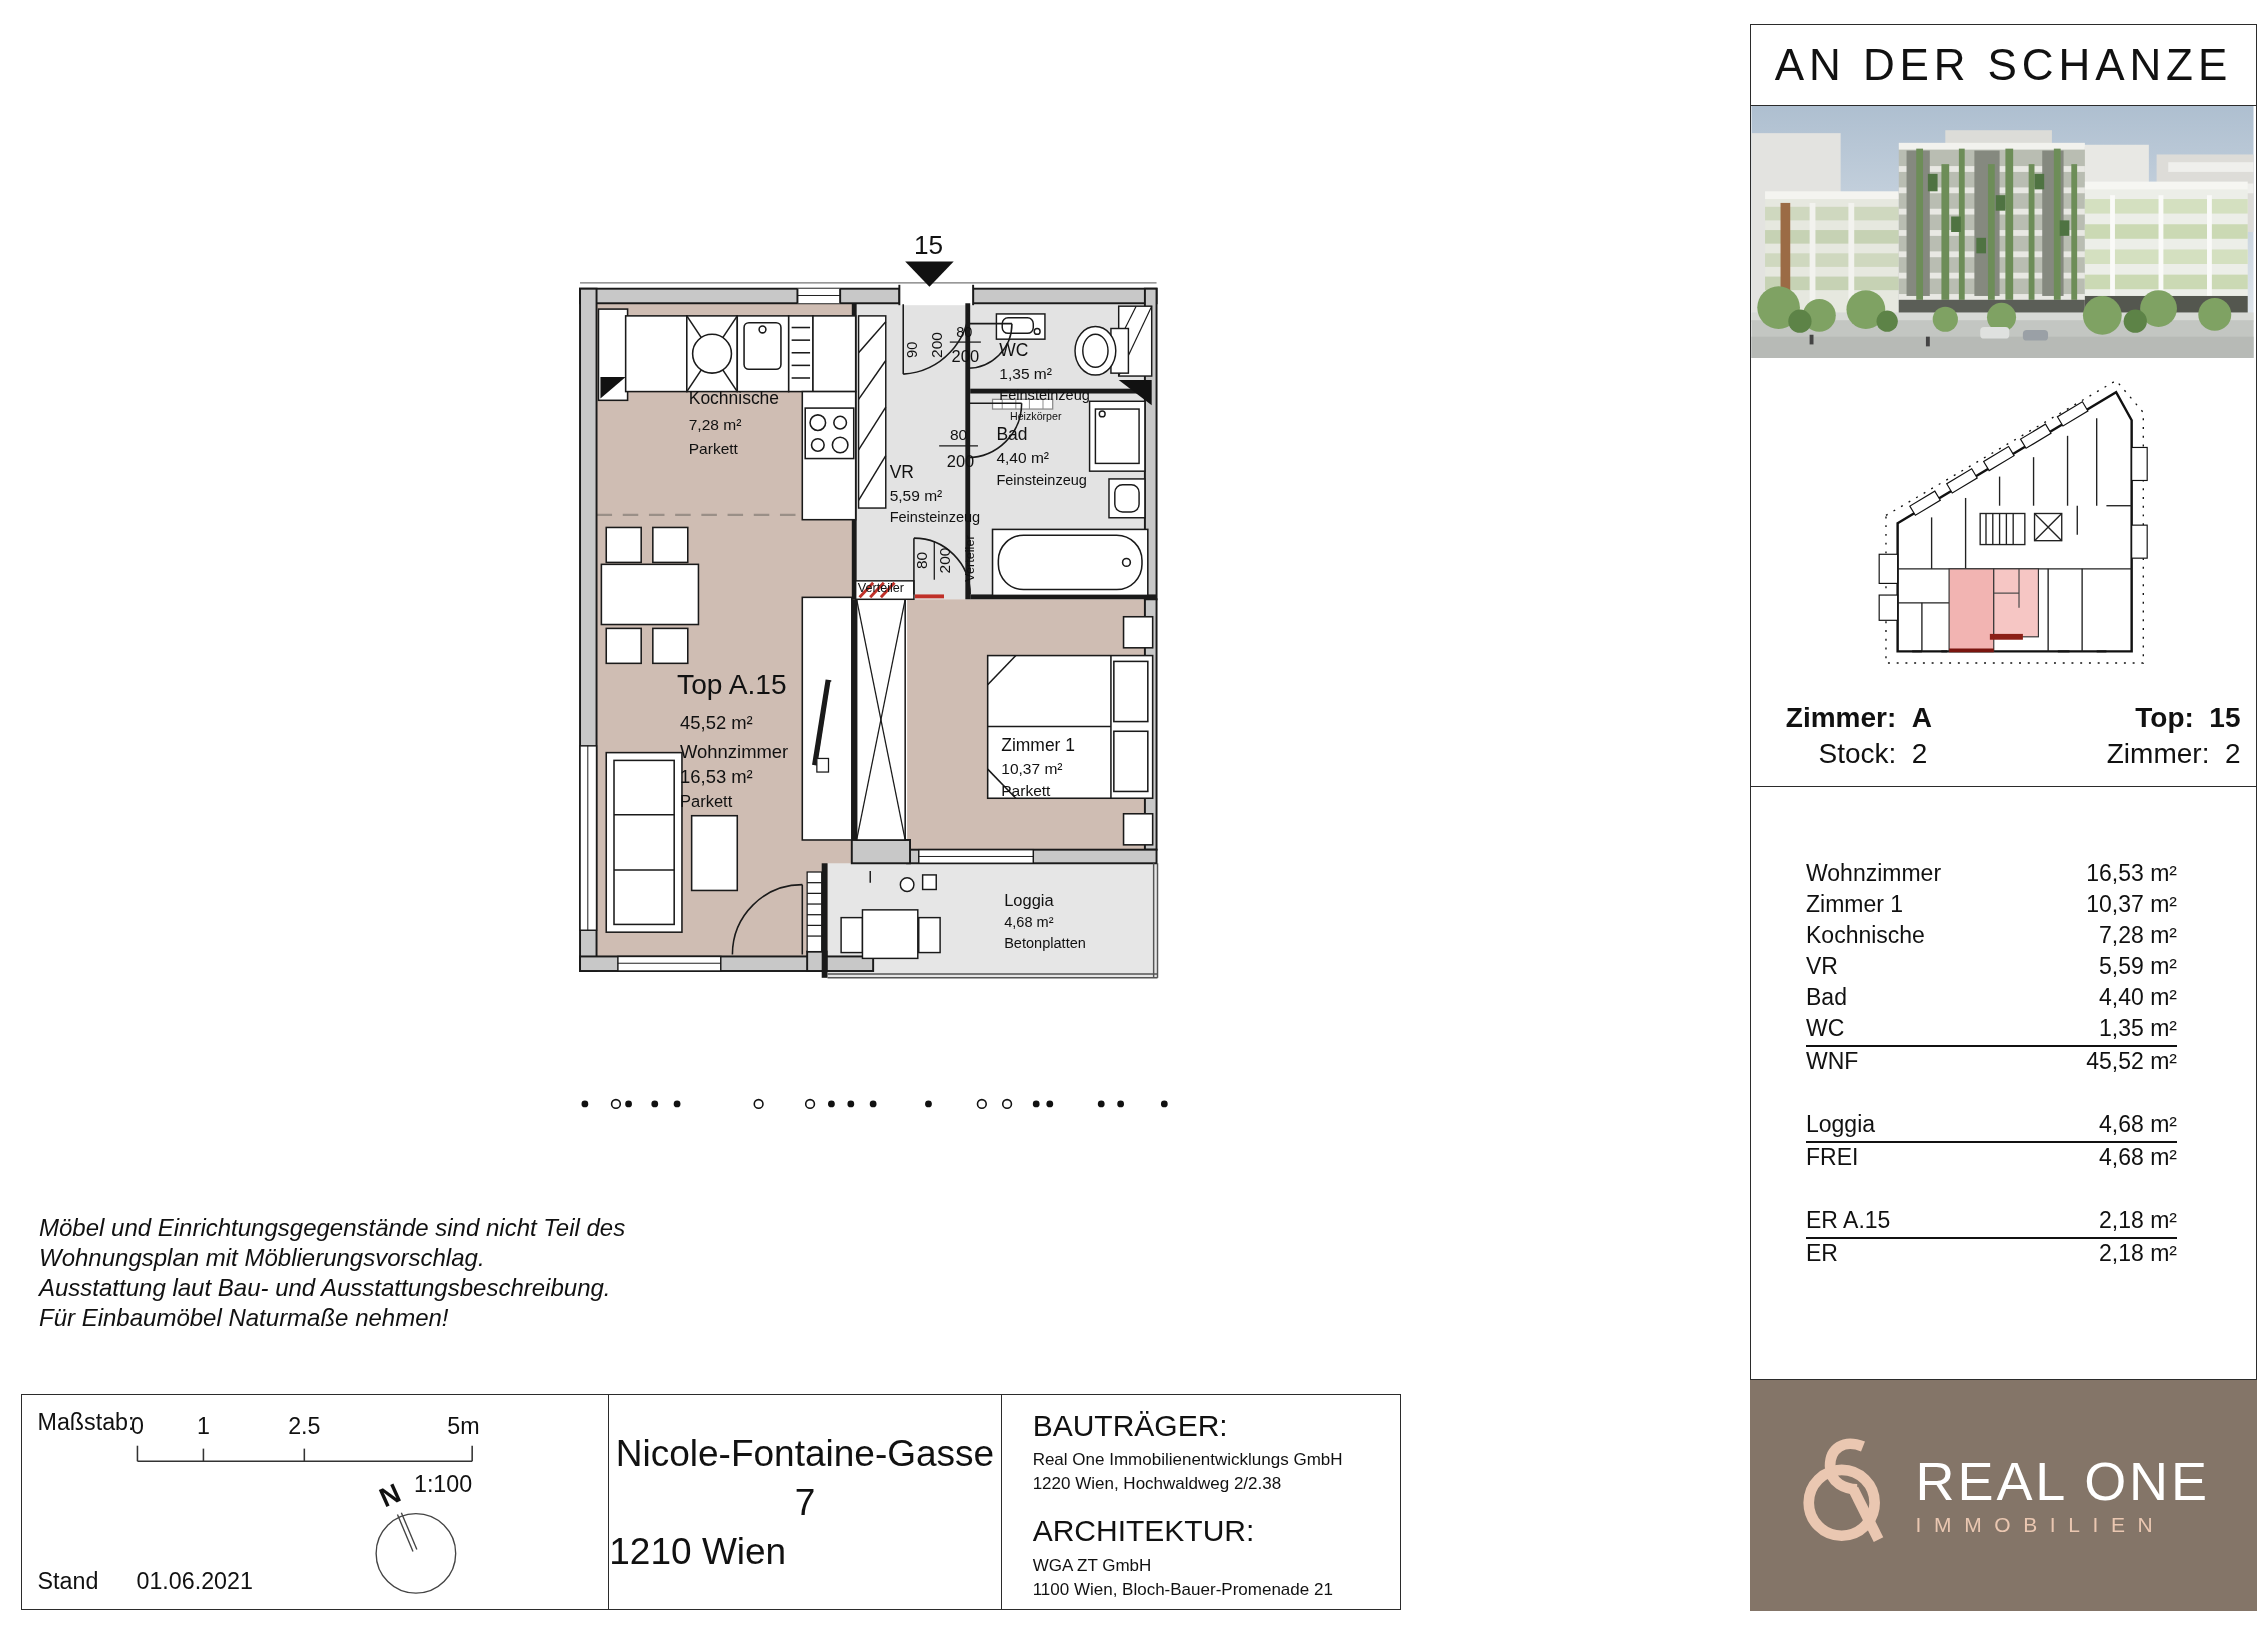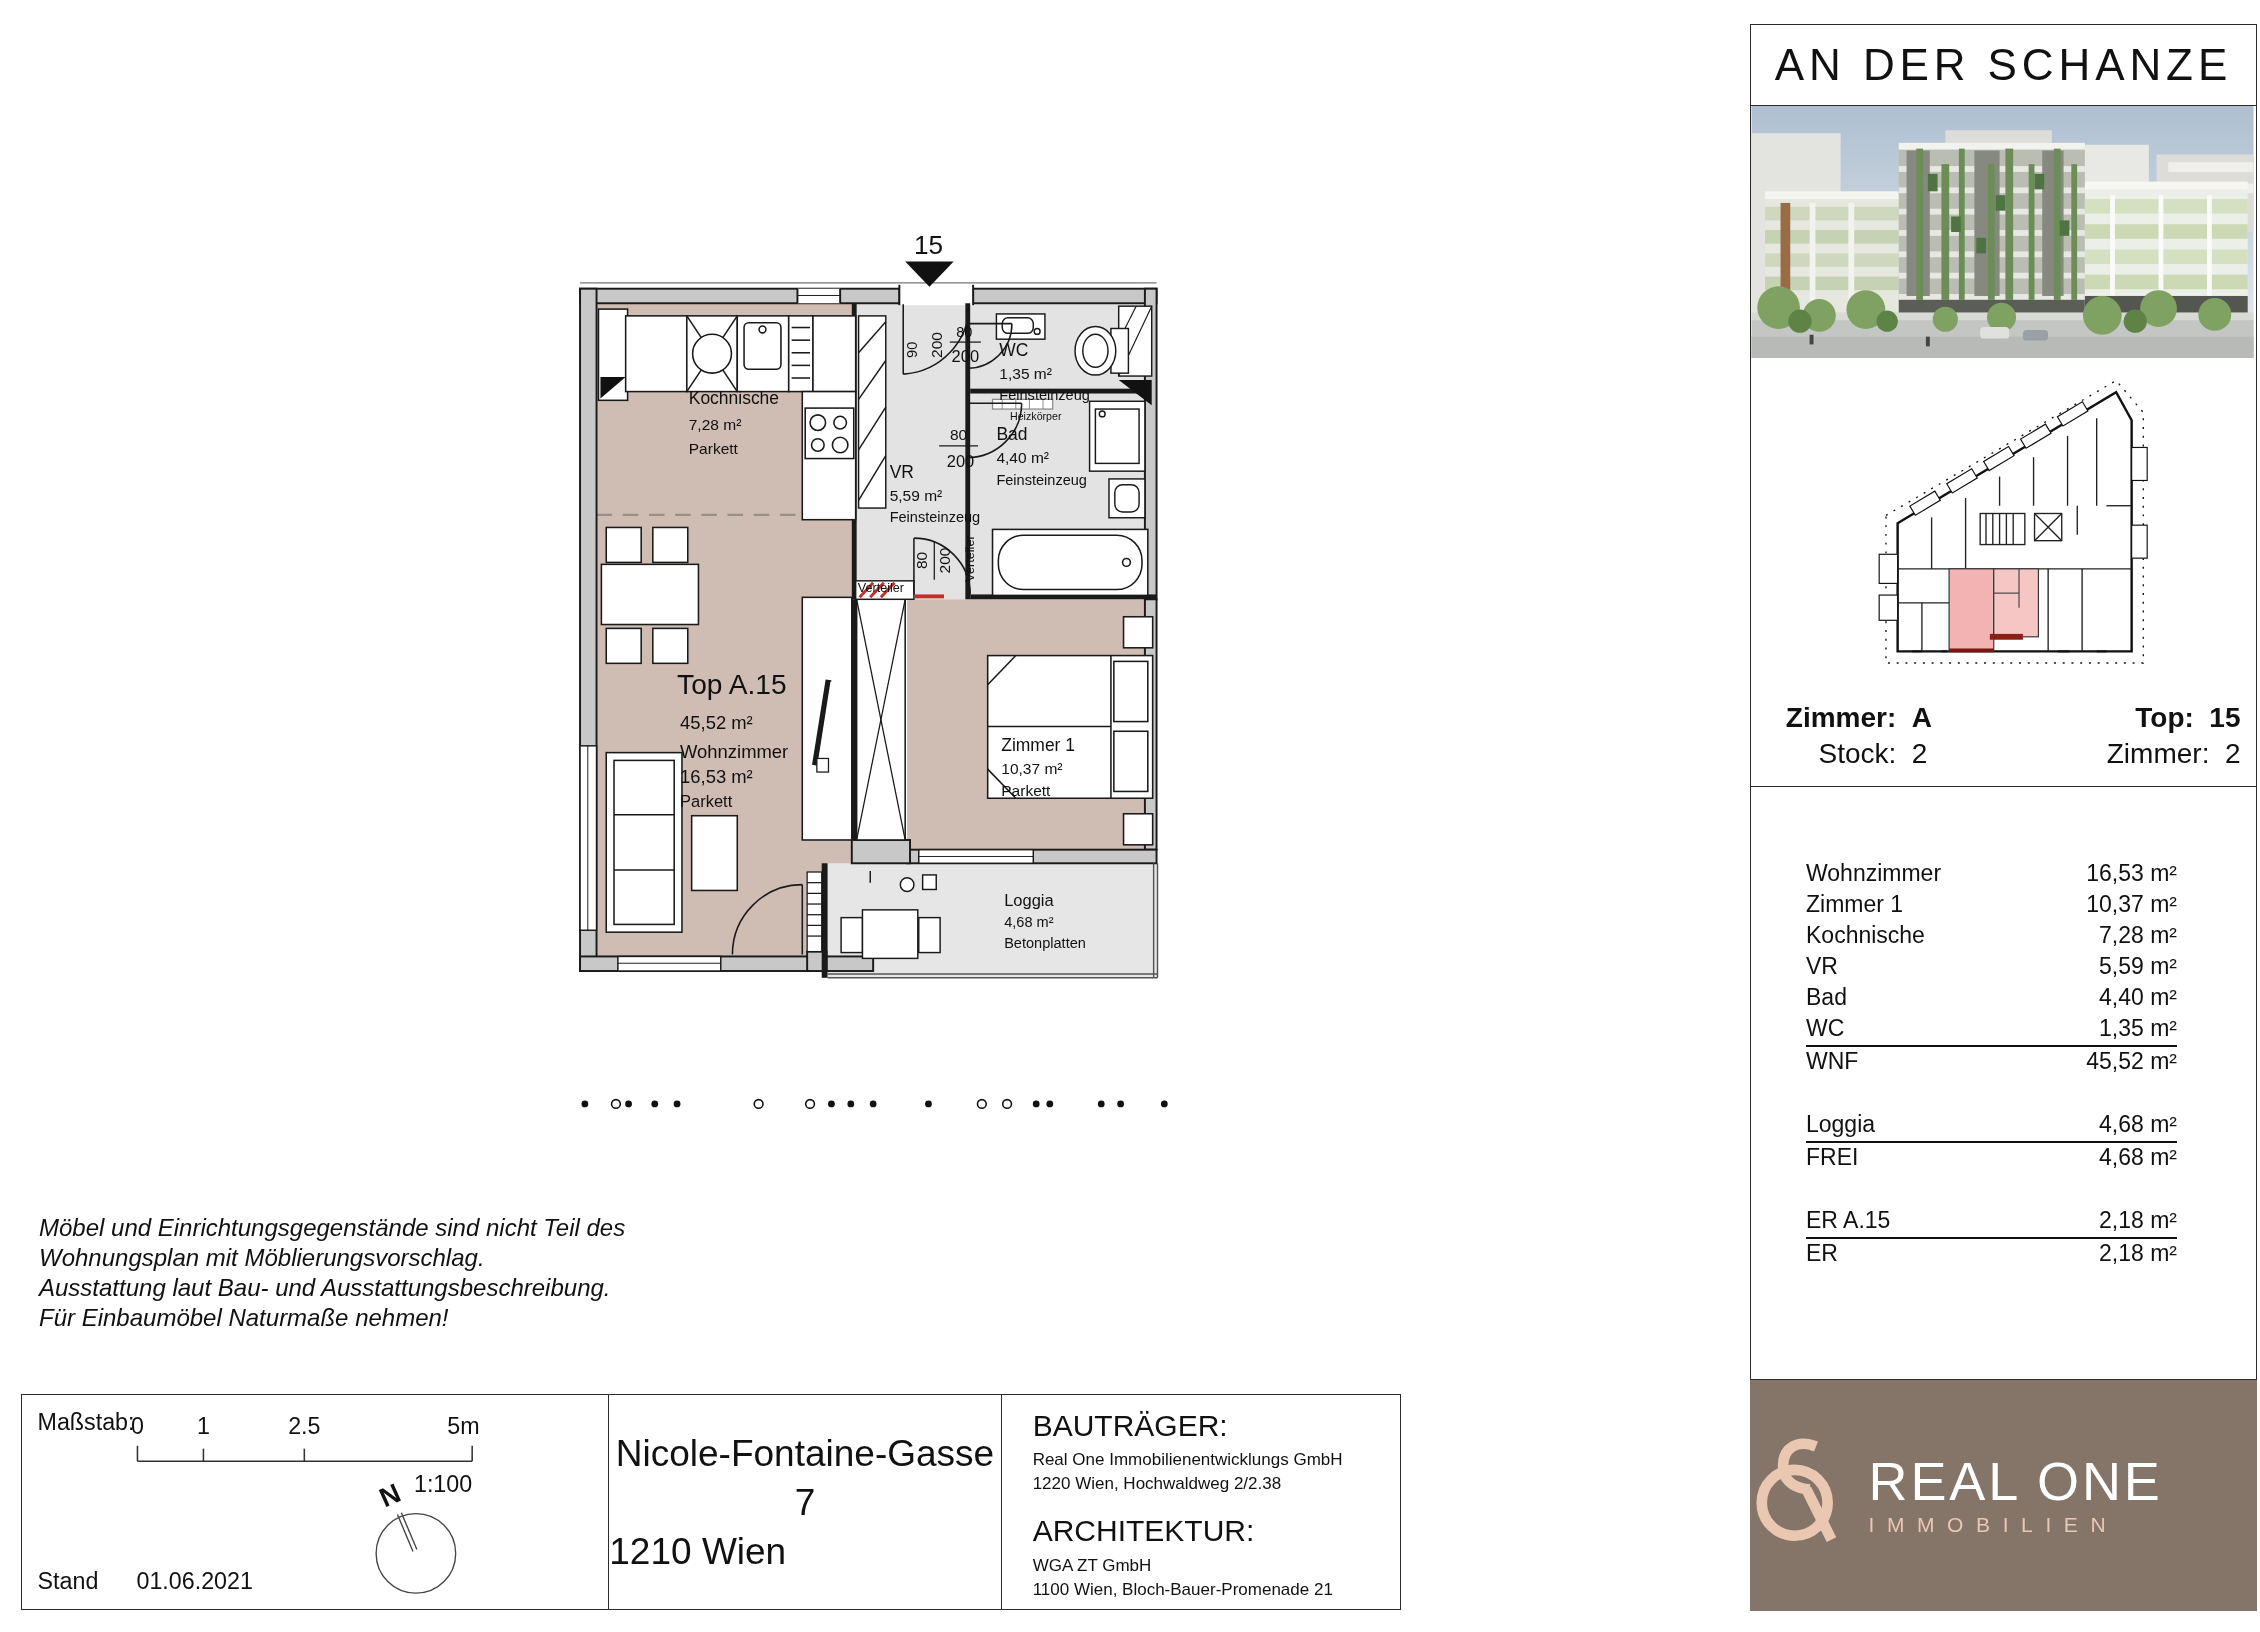--- a/index.html
+++ b/index.html
@@ -36,21 +36,21 @@
   .sb-info .val{margin-left:15.5px;}
   .bold{font-weight:bold;}
   .sb-table{position:absolute;left:1750px;top:786px;width:507px;height:594px;
             border:1.9px solid #2b2b2b;box-sizing:border-box;background:#fff;}
   .rooms{margin:72px 0 0 55px;width:371px;font-size:23px;}
   .trow{display:flex;justify-content:space-between;height:31px;line-height:29px;}
   .trow.u{border-bottom:2.9px solid #111;}
   .tgap{height:32px;}
   
   .sb-footer{position:absolute;left:1750px;top:1380px;width:507px;height:231px;
-             background:#847568;display:flex;align-items:center;}
+             background:#847568;display:flex;align-items:center;justify-content:center;}
   .brand{display:flex;align-items:center;}
   .brand-text{margin-left:17.5px;}
   .brand-name{color:#ffffff;font-size:54px;letter-spacing:2.9px;line-height:54px;white-space:nowrap;}
   .brand-sub{color:#eac7b1;font-size:21px;letter-spacing:12.6px;margin-top:5.8px;white-space:nowrap;}
 </style>
 </head>
 <body>
 
 <div class="page">
 

